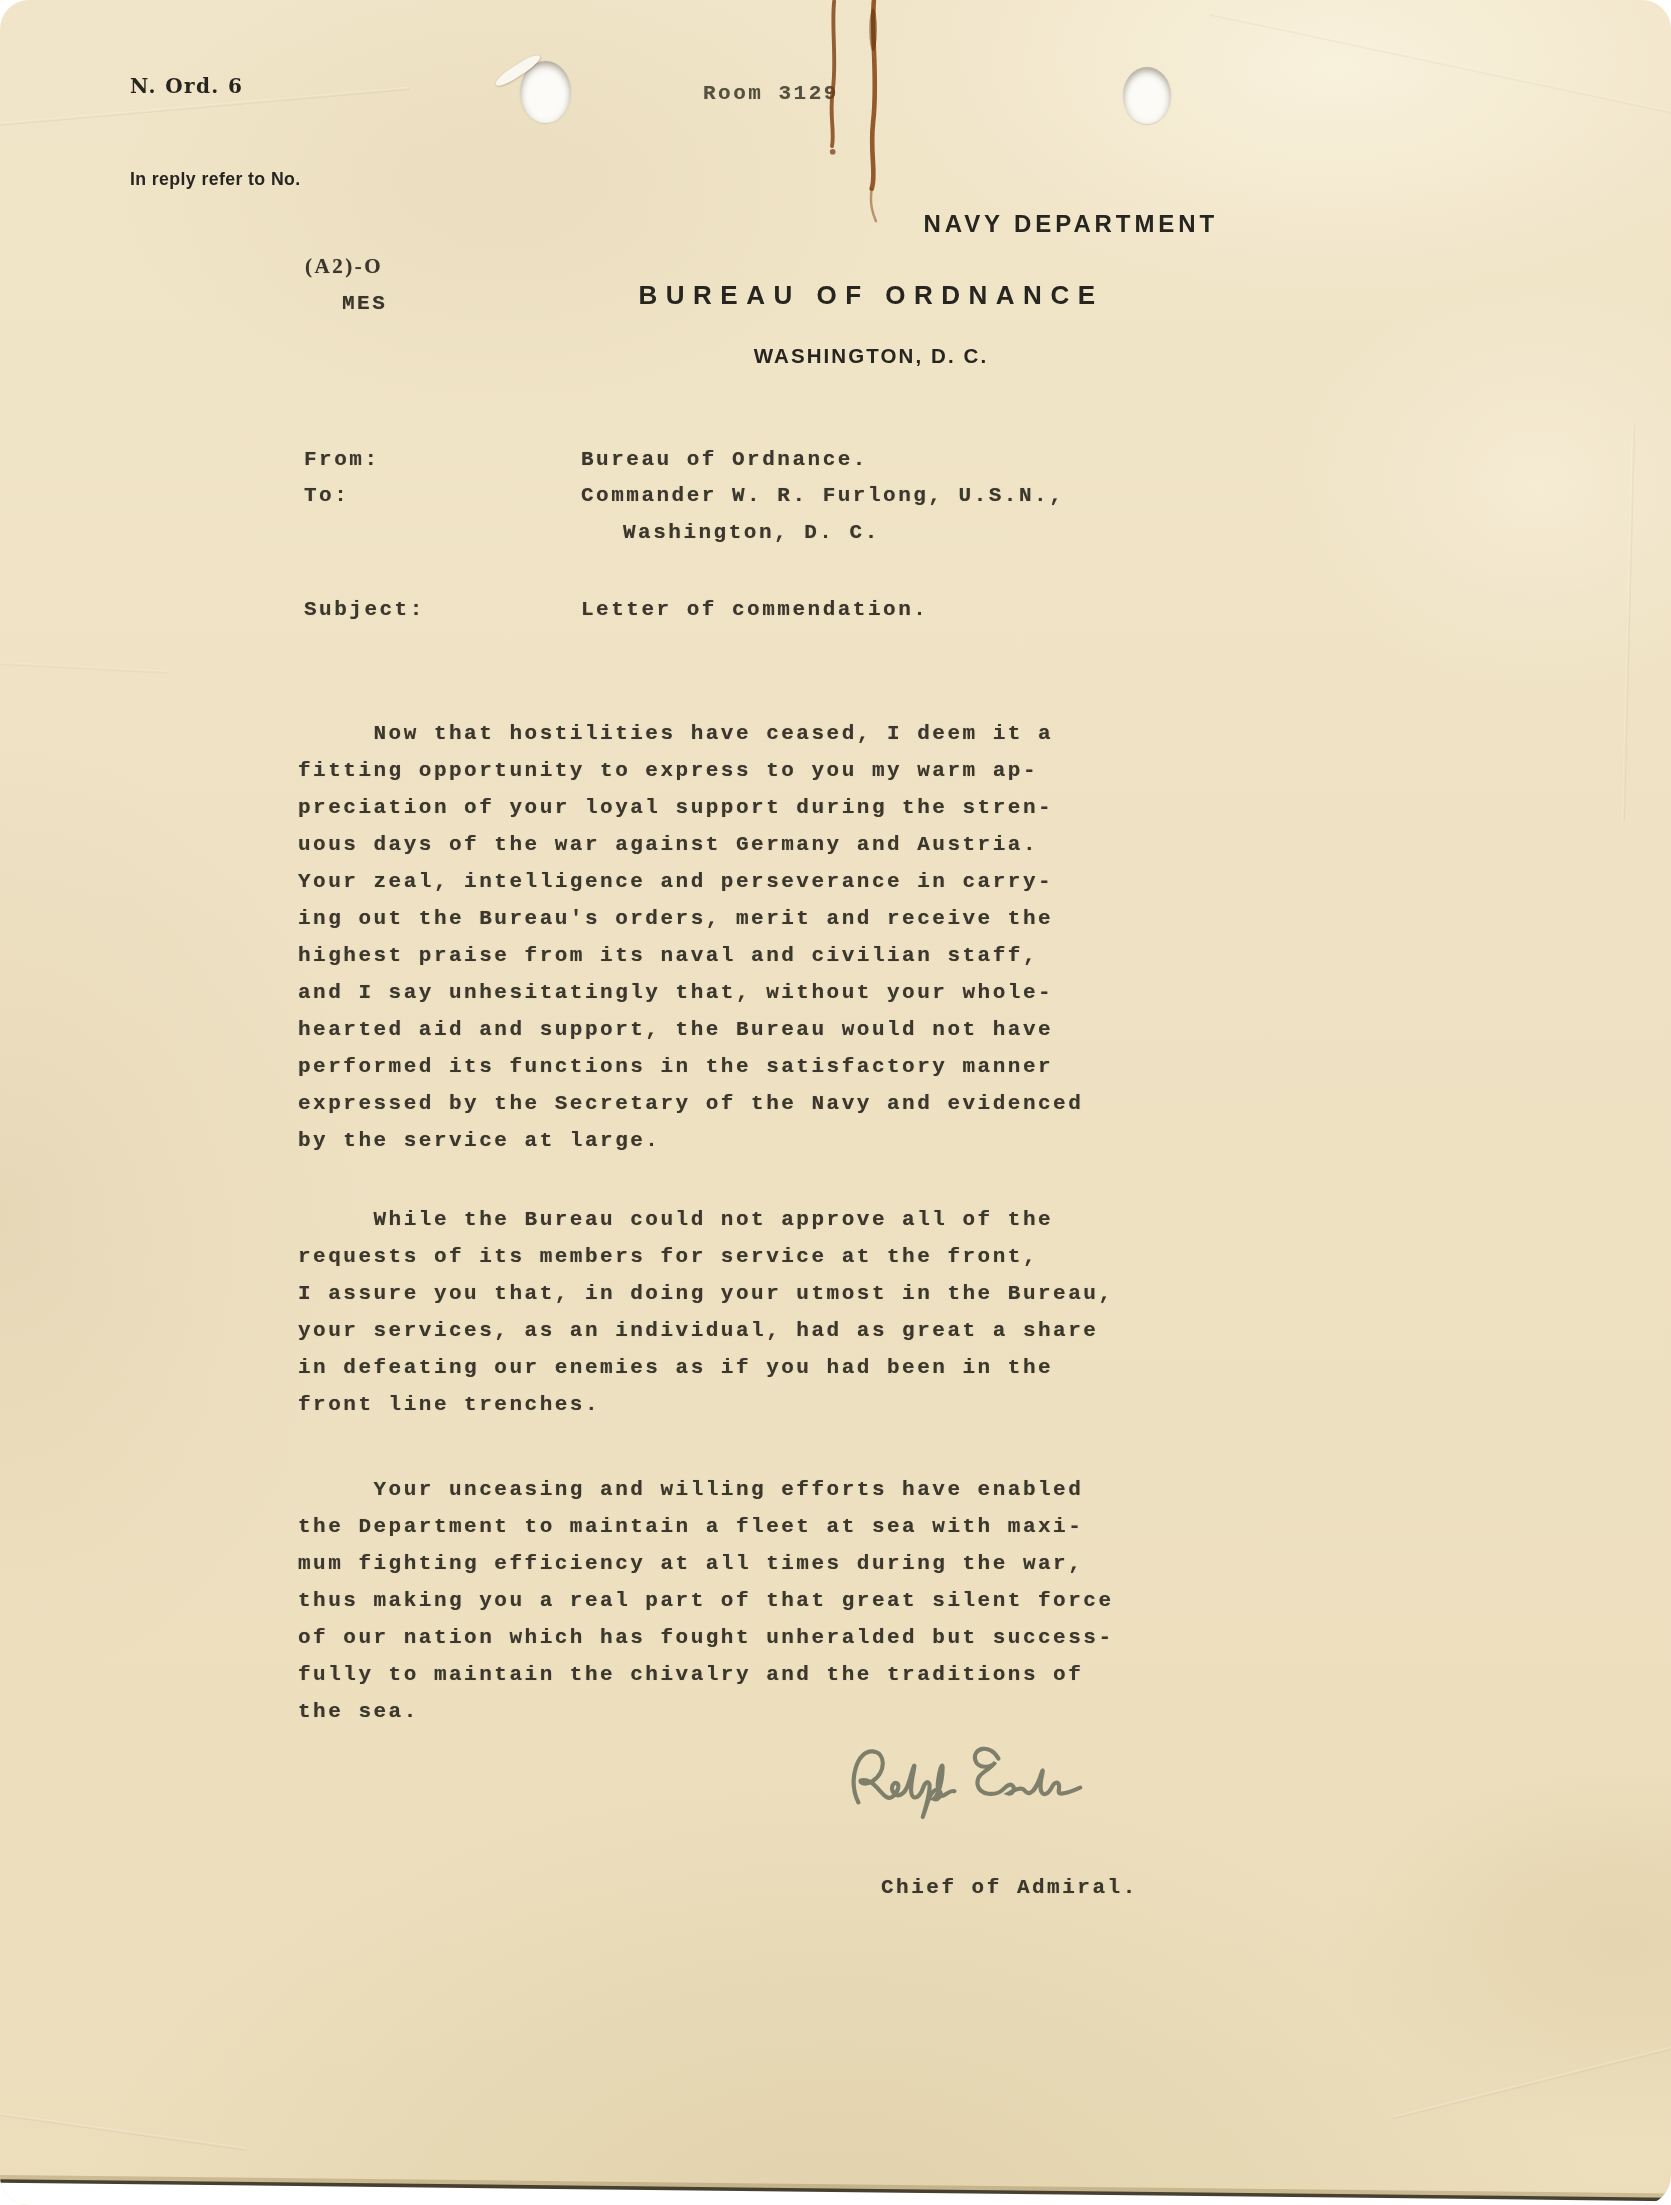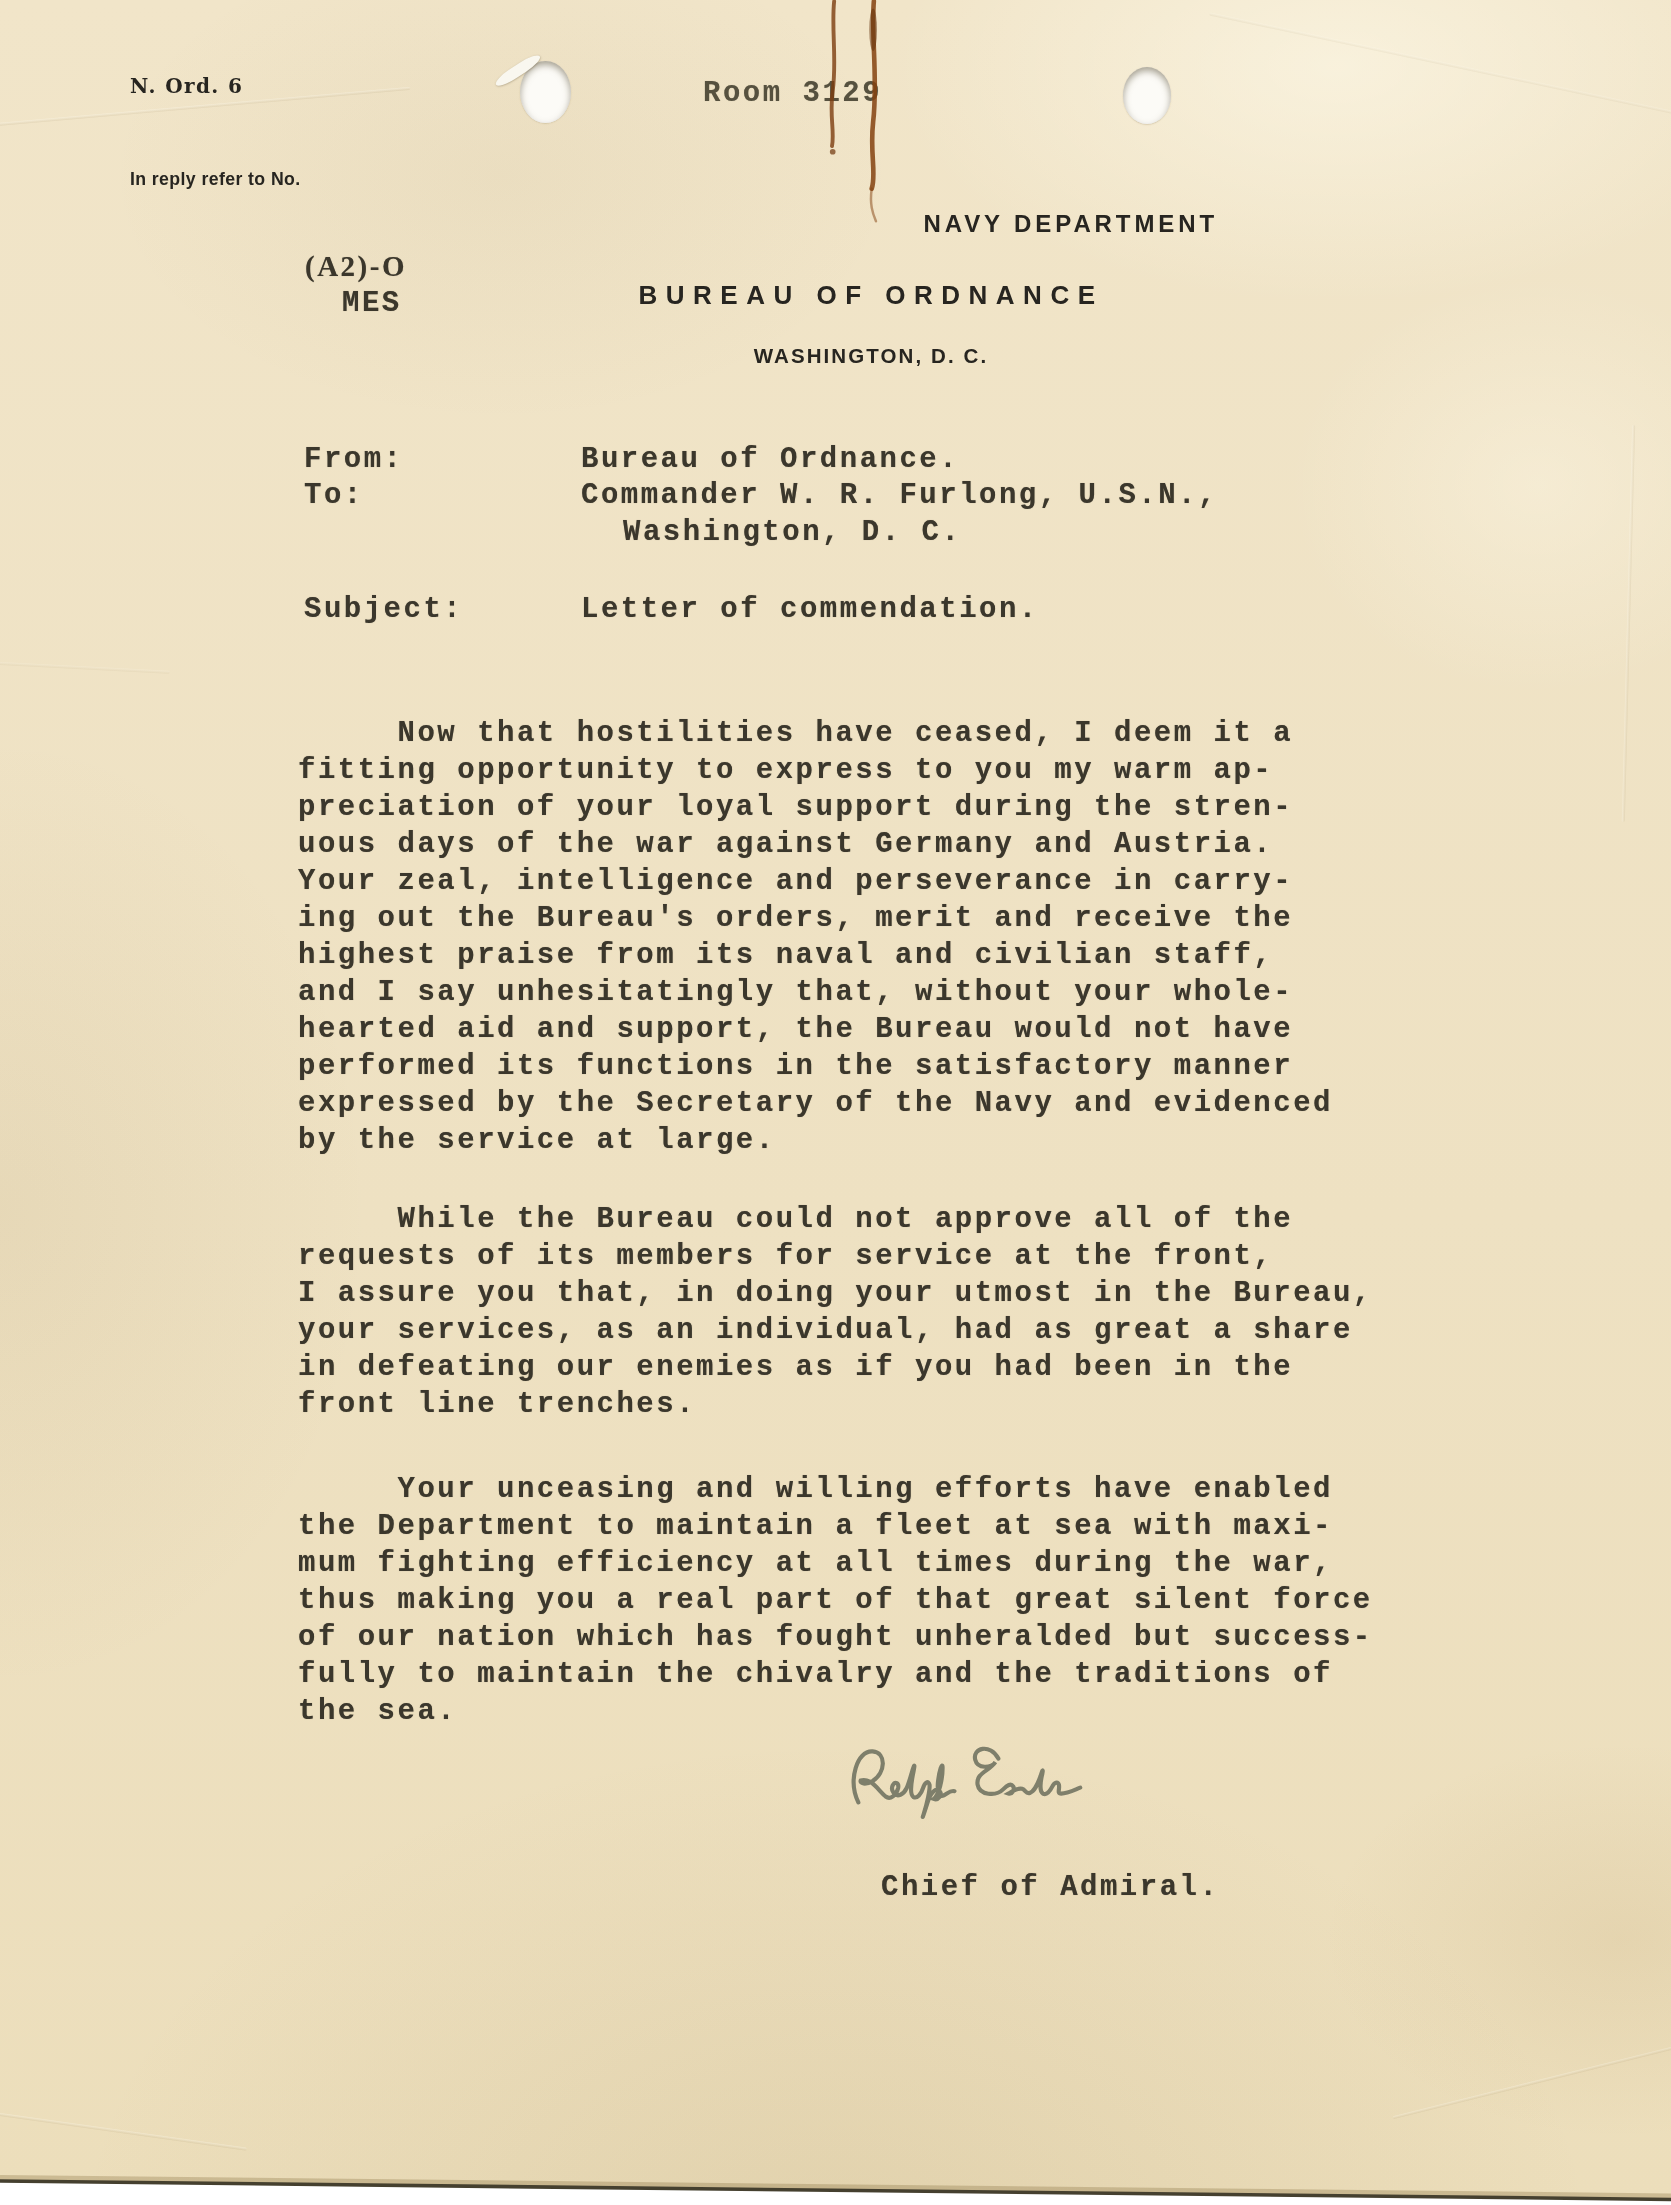--- a/index.html
+++ b/index.html
@@ -1,36 +1,36 @@
 <!DOCTYPE html>
 <html style="font-size:11.3px"><head>
 <meta charset="utf-8">
 <style>
   html,body{margin:0;padding:0;background:#ffffff;}
   .page{position:relative;width:1671px;height:2205px;overflow:hidden;background:#ffffff;
-        font-family:"Liberation Sans",sans-serif;}
+        font-family:"Liberation Sans",sans-serif;border-radius:29px;}
   .paper{position:absolute;left:0;top:0;width:100%;height:100%;
     background:
       radial-gradient(638px 340px at 80% 3%, rgba(255,251,236,.55), transparent 70%),
       radial-gradient(354px 298px at 92% 22%, rgba(255,250,235,.35), transparent 70%),
       radial-gradient(1063px 708px at 50% 102%, rgba(130,100,45,.10), transparent 72%),
       radial-gradient(496px 638px at 0% 55%, rgba(130,100,45,.07), transparent 75%),
       radial-gradient(425px 283px at 97% 88%, rgba(160,120,55,.10), transparent 70%),
       radial-gradient(567px 354px at 30% 8%, rgba(120,95,45,.05), transparent 70%),
       linear-gradient(180deg,#f1e5c9 0%, #eee1c2 55%, #ecdebb 100%);}
   .crease{position:absolute;height:2.8px;border-radius:2.1px;opacity:.5;
     background:linear-gradient(180deg, rgba(255,253,244,.65), rgba(125,100,50,.22));}
   .crease.v{width:2.8px;background:linear-gradient(90deg, rgba(255,253,244,.6), rgba(125,100,50,.2));}
   .hole{position:absolute;border-radius:50%;background:#fcfbf7;
     box-shadow:inset 0 3.5px 7px rgba(95,85,60,.55), inset 0 -1.4px 2.8px rgba(255,255,255,.85),
                0 0.7px 1.4px rgba(160,140,100,.4);}
   .tear{position:absolute;width:52px;height:11.3px;background:#f9f7ef;border-radius:40%/50%;
     transform:rotate(-33deg);box-shadow:0 0.7px 2.1px rgba(120,105,75,.5);}
   .typed{position:absolute;font-family:"Liberation Mono","DejaVu Sans Mono",monospace;
-    font-weight:700;font-size:29px;line-height:37px;letter-spacing:2.5px;color:#3b372c;
+    font-weight:700;font-size:21px;line-height:37px;letter-spacing:2.5px;color:#3b372c;
     text-shadow:0 0 0.7px rgba(59,55,44,.5);}
   .para{white-space:pre;}
   .faded{color:#56513f;text-shadow:0 0 0.7px rgba(86,81,63,.4);}
   .print{position:absolute;font-family:"Liberation Sans",sans-serif;font-weight:700;color:#272520;}
   .formno{font-family:"DejaVu Serif",serif;font-size:20px;letter-spacing:1.4px;}
   .reply{font-size:17.7px;letter-spacing:0.4px;}
   .letterhead{position:absolute;left:524px;top:207px;width:694px;text-align:center;}
   .lh1{font-family:"Liberation Sans",sans-serif;font-weight:700;color:#272520;
        font-size:24px;line-height:33px;letter-spacing:3.9px;margin:0 0 40px 0;text-align:right;}
   .lh2{font-family:"Liberation Sans",sans-serif;font-weight:700;color:#272520;

